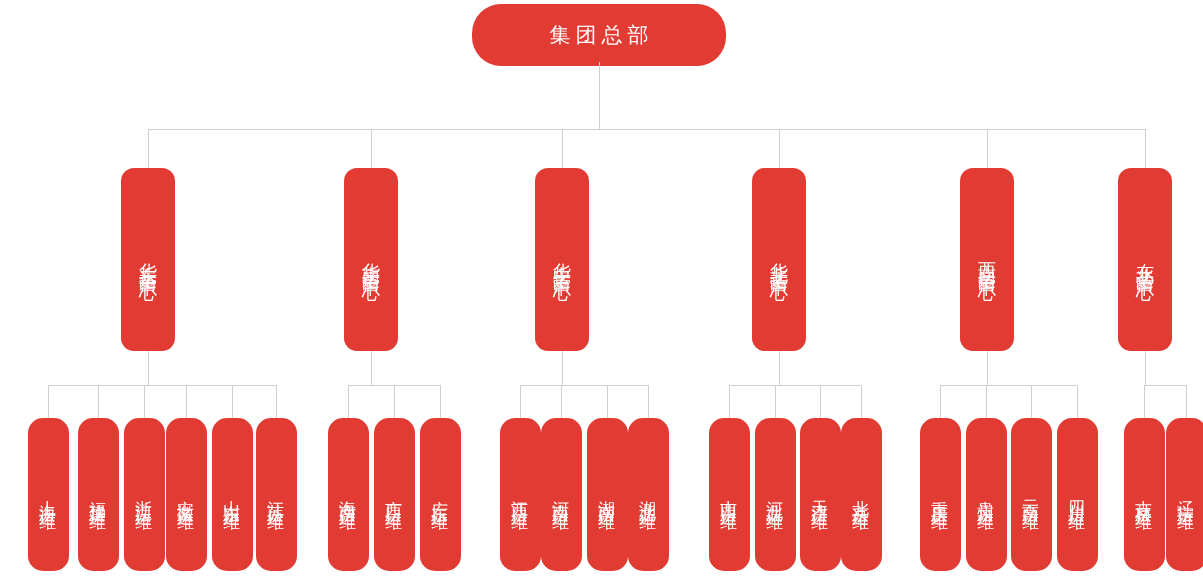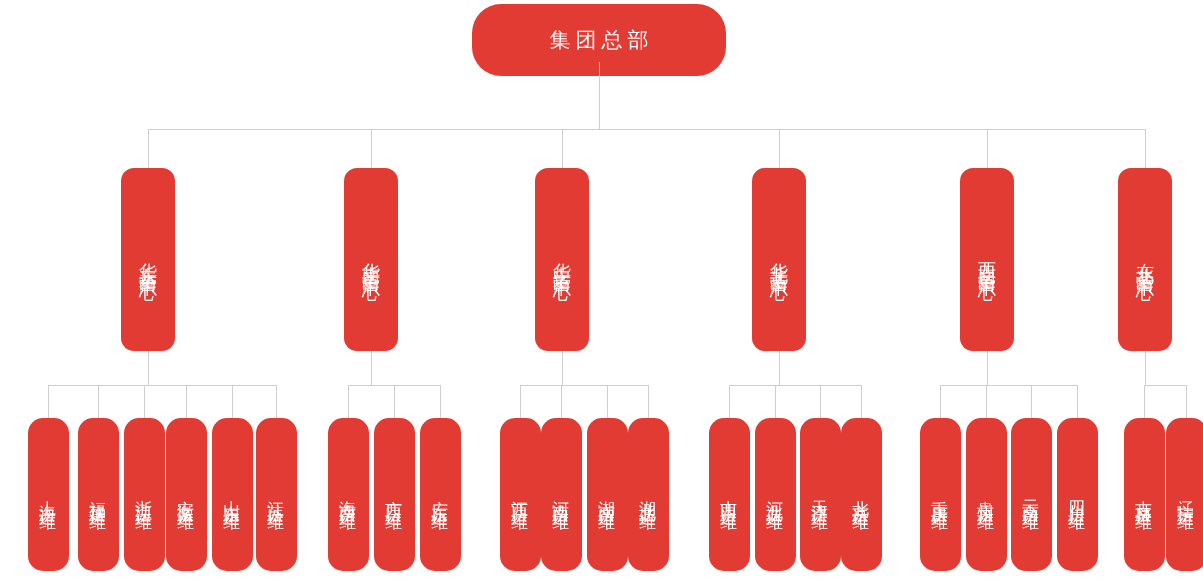--- a/index.html
+++ b/index.html
@@ -37,21 +37,21 @@
     align-items: center;
     justify-content: center;
     box-sizing: border-box;
   }
 
   
   .node-root {
     left: 472px;
     top: 4px;
     width: 254px;
-    height: 72px;
+    height: 62px;
     border-radius: 29px;
     font-size: 21px;
     letter-spacing: 5px;
     text-indent: 5px;
     font-weight: 400;
   }
 
   
   .node-center {
     width: 54px;

